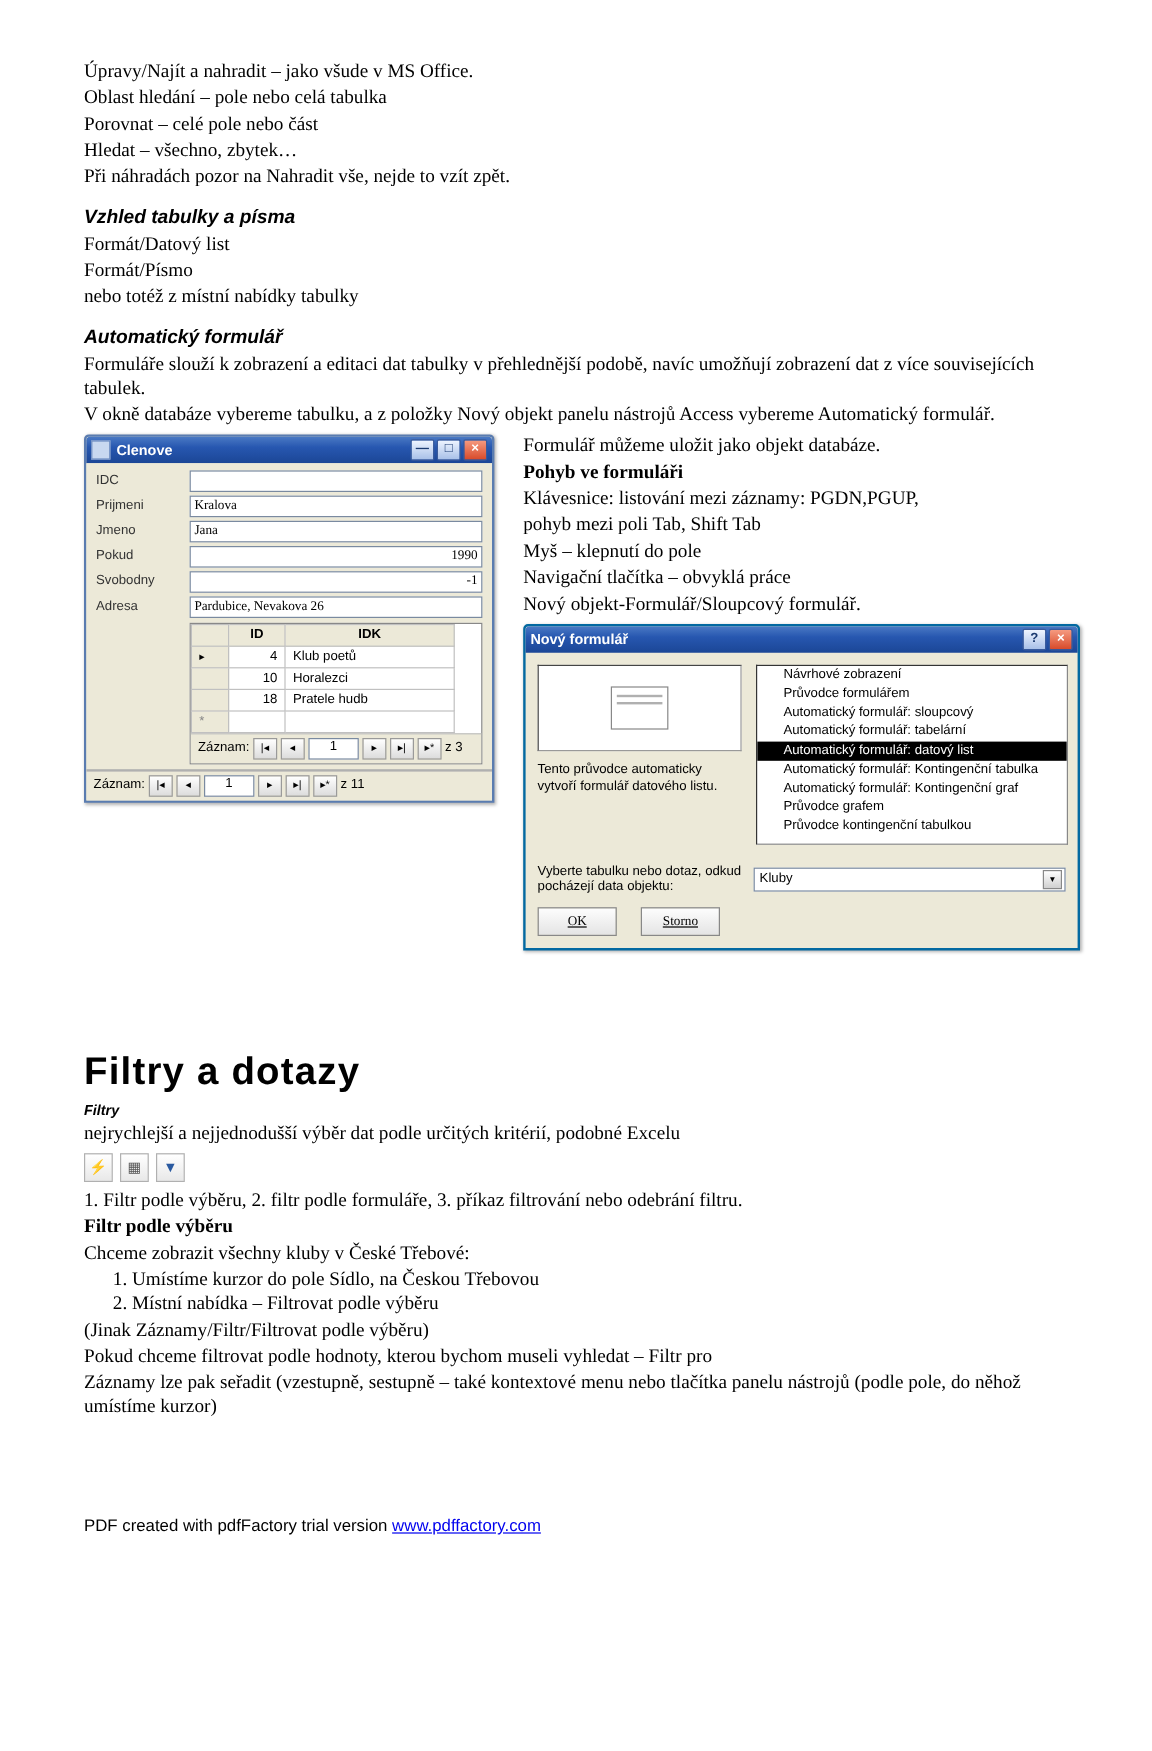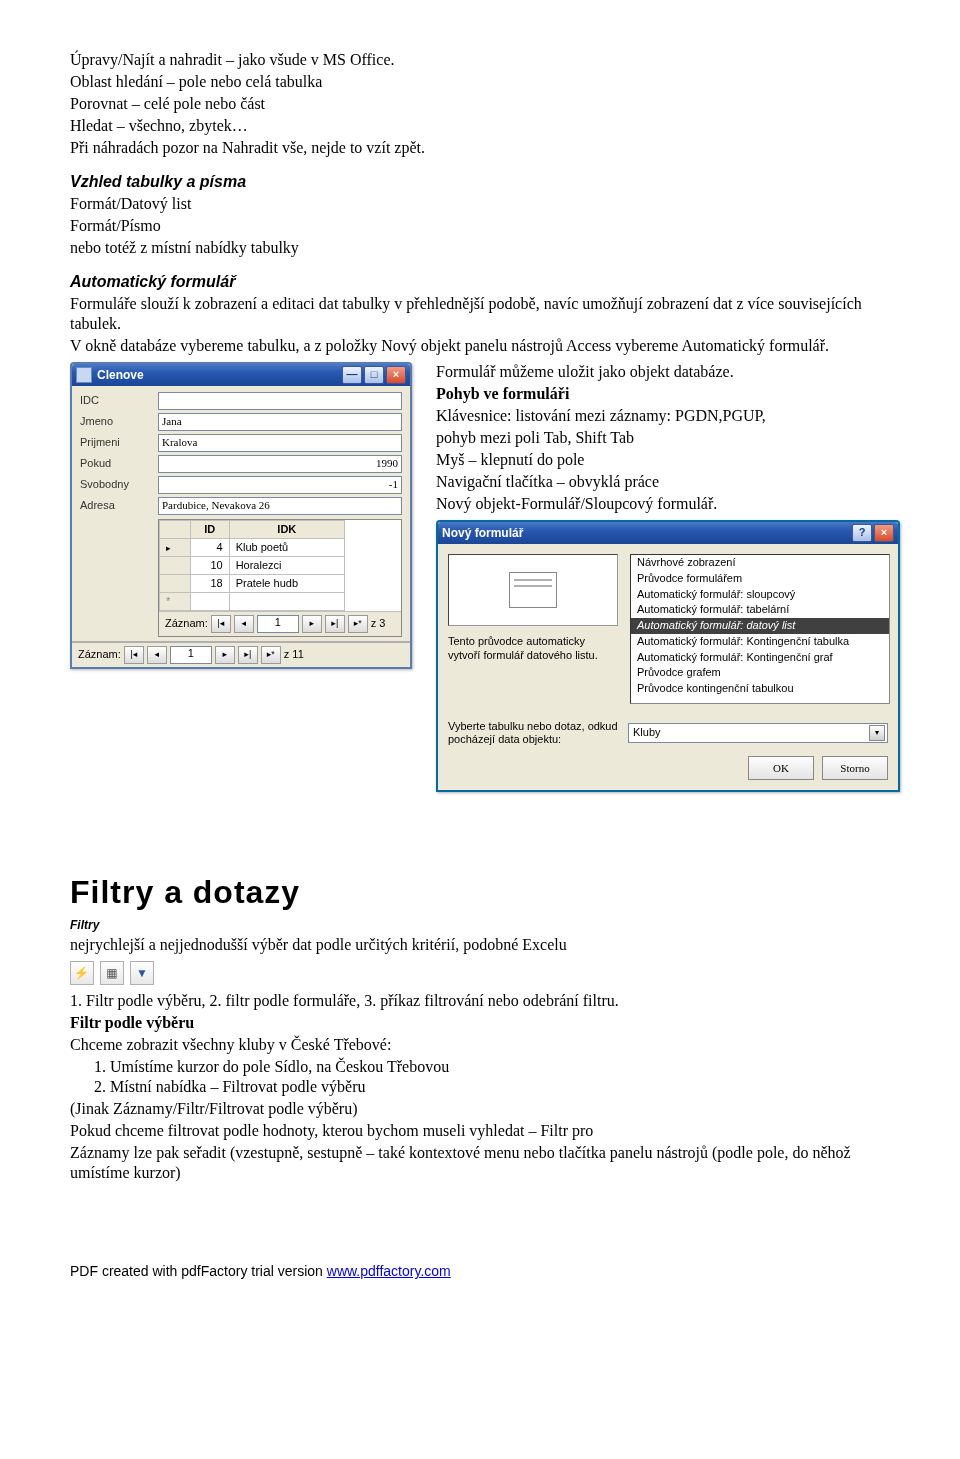--- a/index.html
+++ b/index.html
@@ -92,21 +92,21 @@
     background:#fff; border:1px solid #7a8aa0;
     padding:0 3px; font-family:Tahoma; font-size:11px;
     display:flex; align-items:center;
   }
   .subgrid {
     margin: 4px 0 0 78px;
     border:1px solid #888;
     background:#fff;
     font-size:11px;
   }
-  .subgrid table { border-collapse: collapse; width: 186px;}
+  .subgrid table { border-collapse: collapse; width: 220px;}
   .subgrid th, .subgrid td {
     border:1px solid #c0c0c0;
     padding:1px 6px;
     text-align:left;
     height:15px;
   }
   .subgrid th { background: #ece9d8; text-align:center;}
   .subgrid .row-hdr { width:18px; background:#ece9d8;}
   .subgrid .row-hdr.arrow::before{content:"▸"; font-size:9px;}
   .subgrid .new-row td { color:#888;}
@@ -166,40 +166,41 @@
   }
   .preview-box .sheet::before{top:6px;}
   .preview-box .sheet::after{top:12px;}
   .wizard-left .desc { line-height:1.3; color:#000;}
   .wizard-right { flex:1;}
   .listbox {
     width:100%; height:148px;
     background:#fff; border:1px inset #888;
     overflow:hidden;
   }
-  .listbox .item{ padding:1px 6px; white-space:nowrap;}
-  .listbox .item.selected{ background:#404040;color:#fff;font-style:italic;}
+  .listbox .item{ padding:1px 22px; white-space:nowrap;}
+  .listbox .item.selected{ background:#000000;color:#fff;}
   .wizard-lower {
     padding:6px 10px 0 10px;
     display:flex; align-items:center; gap:10px;
   }
   .wizard-lower .lbl{ width:170px; line-height:1.2;}
   .combo {
     flex:1; height:18px;
     background:#fff;border:1px solid #7a8aa0;
     display:flex;align-items:center; justify-content:space-between;
     padding:0 2px 0 4px;
   }
   .combo .arrow{
     width:14px;height:14px;border:1px solid #888;background:linear-gradient(#fff,#d0d0d0);
     display:flex;align-items:center;justify-content:center;font-size:8px;
   }
   .wizard-buttons{
-    display:flex; justify-content:flex-end; gap:8px;
+    display:flex; gap:20px;
     padding:10px;
+    text-decoration:underline;
   }
   .std-btn{
     min-width:64px;height:22px;
     border:1px solid #888;background:linear-gradient(#fdfdfd,#e4e4e4);
     font-family:Tahoma;font-size:11px;
     display:flex;align-items:center;justify-content:center;
   }
 
   
   .icon-row { display:flex; gap:6px; margin:6px 0;}
@@ -237,26 +238,26 @@
       <div class="win-btn">—</div>
       <div class="win-btn">□</div>
       <div class="win-btn close">×</div>
     </div>
     <div class="form-body">
       <div class="field-row">
         <div class="field-label">IDC</div>
         <div class="field-input"></div>
       </div>
       <div class="field-row">
+        <div class="field-label">Prijmeni</div>
+        <div class="field-input">Kralova</div>
+      </div>
+      <div class="field-row">
         <div class="field-label">Jmeno</div>
         <div class="field-input">Jana</div>
-      </div>
-      <div class="field-row">
-        <div class="field-label">Prijmeni</div>
-        <div class="field-input">Kralova</div>
       </div>
       <div class="field-row">
         <div class="field-label">Pokud</div>
         <div class="field-input" style="text-align:right;justify-content:flex-end">1990</div>
       </div>
       <div class="field-row">
         <div class="field-label">Svobodny</div>
         <div class="field-input" style="text-align:right;justify-content:flex-end">-1</div>
       </div>
       <div class="field-row">

